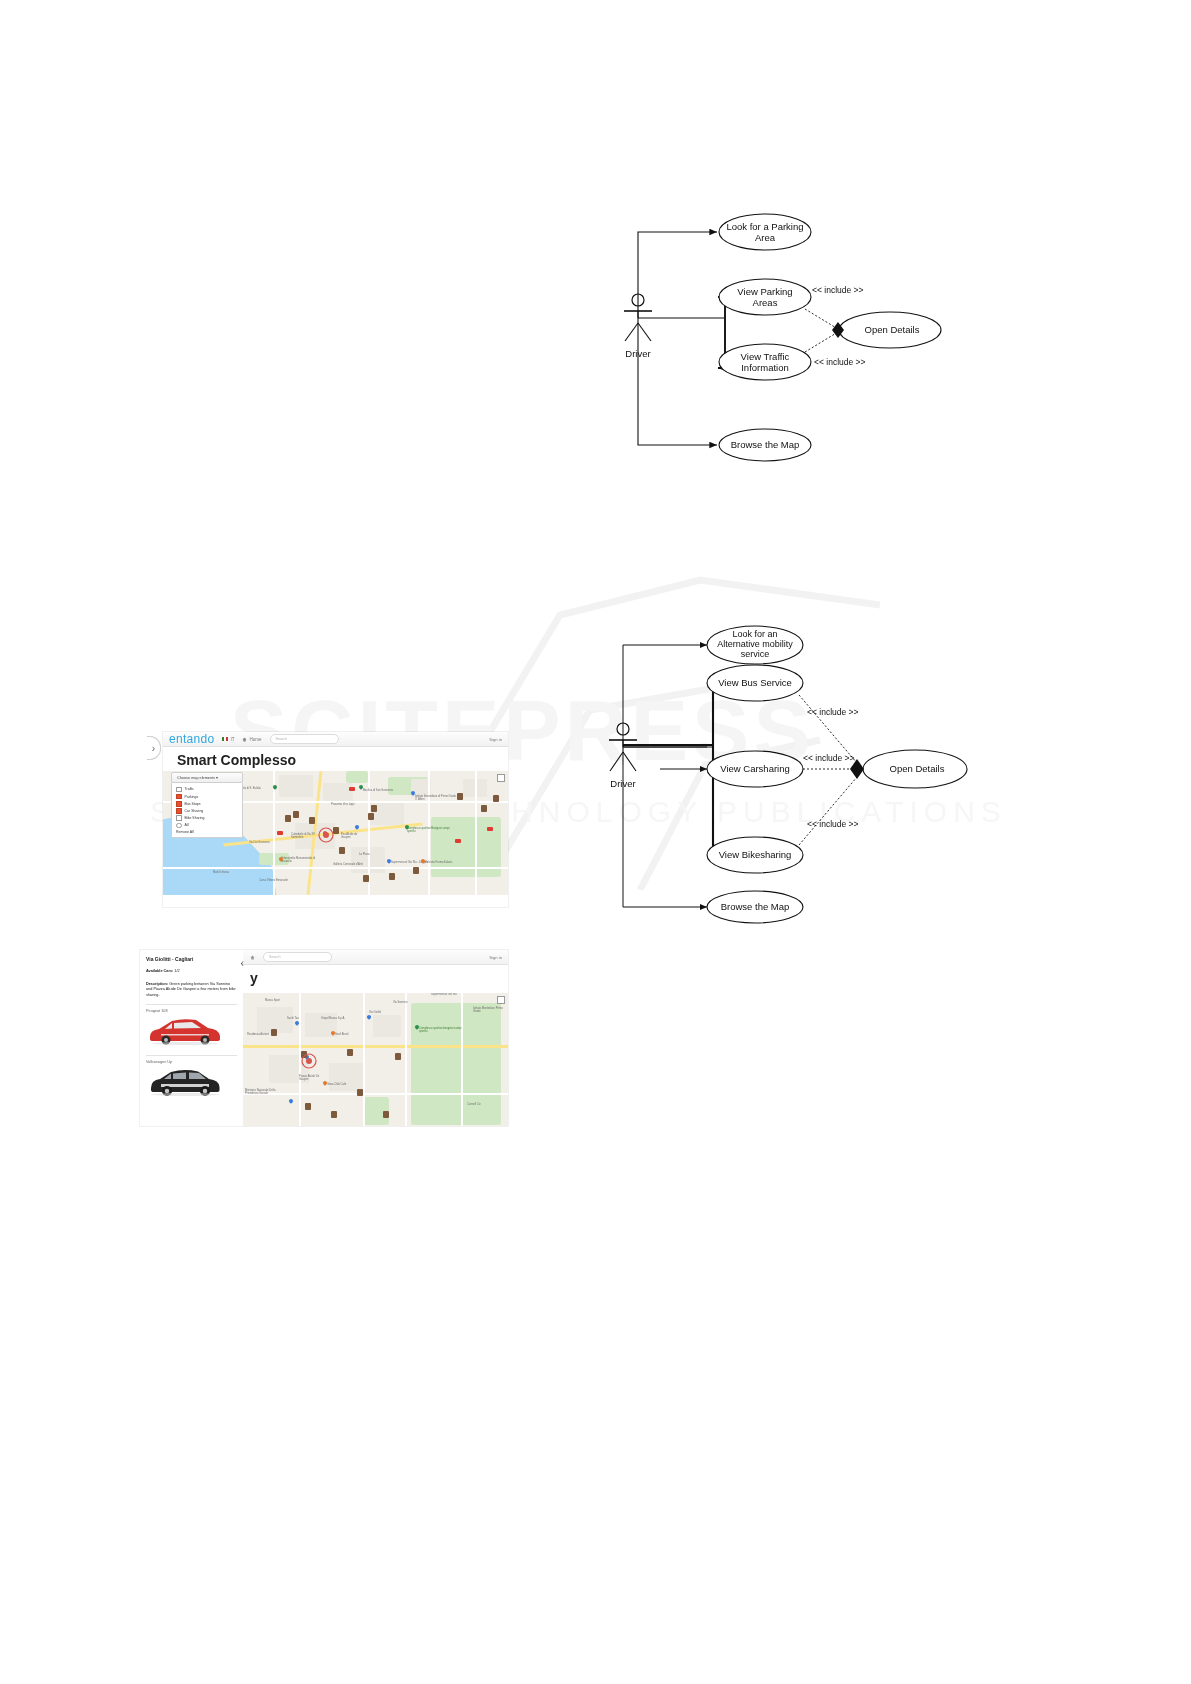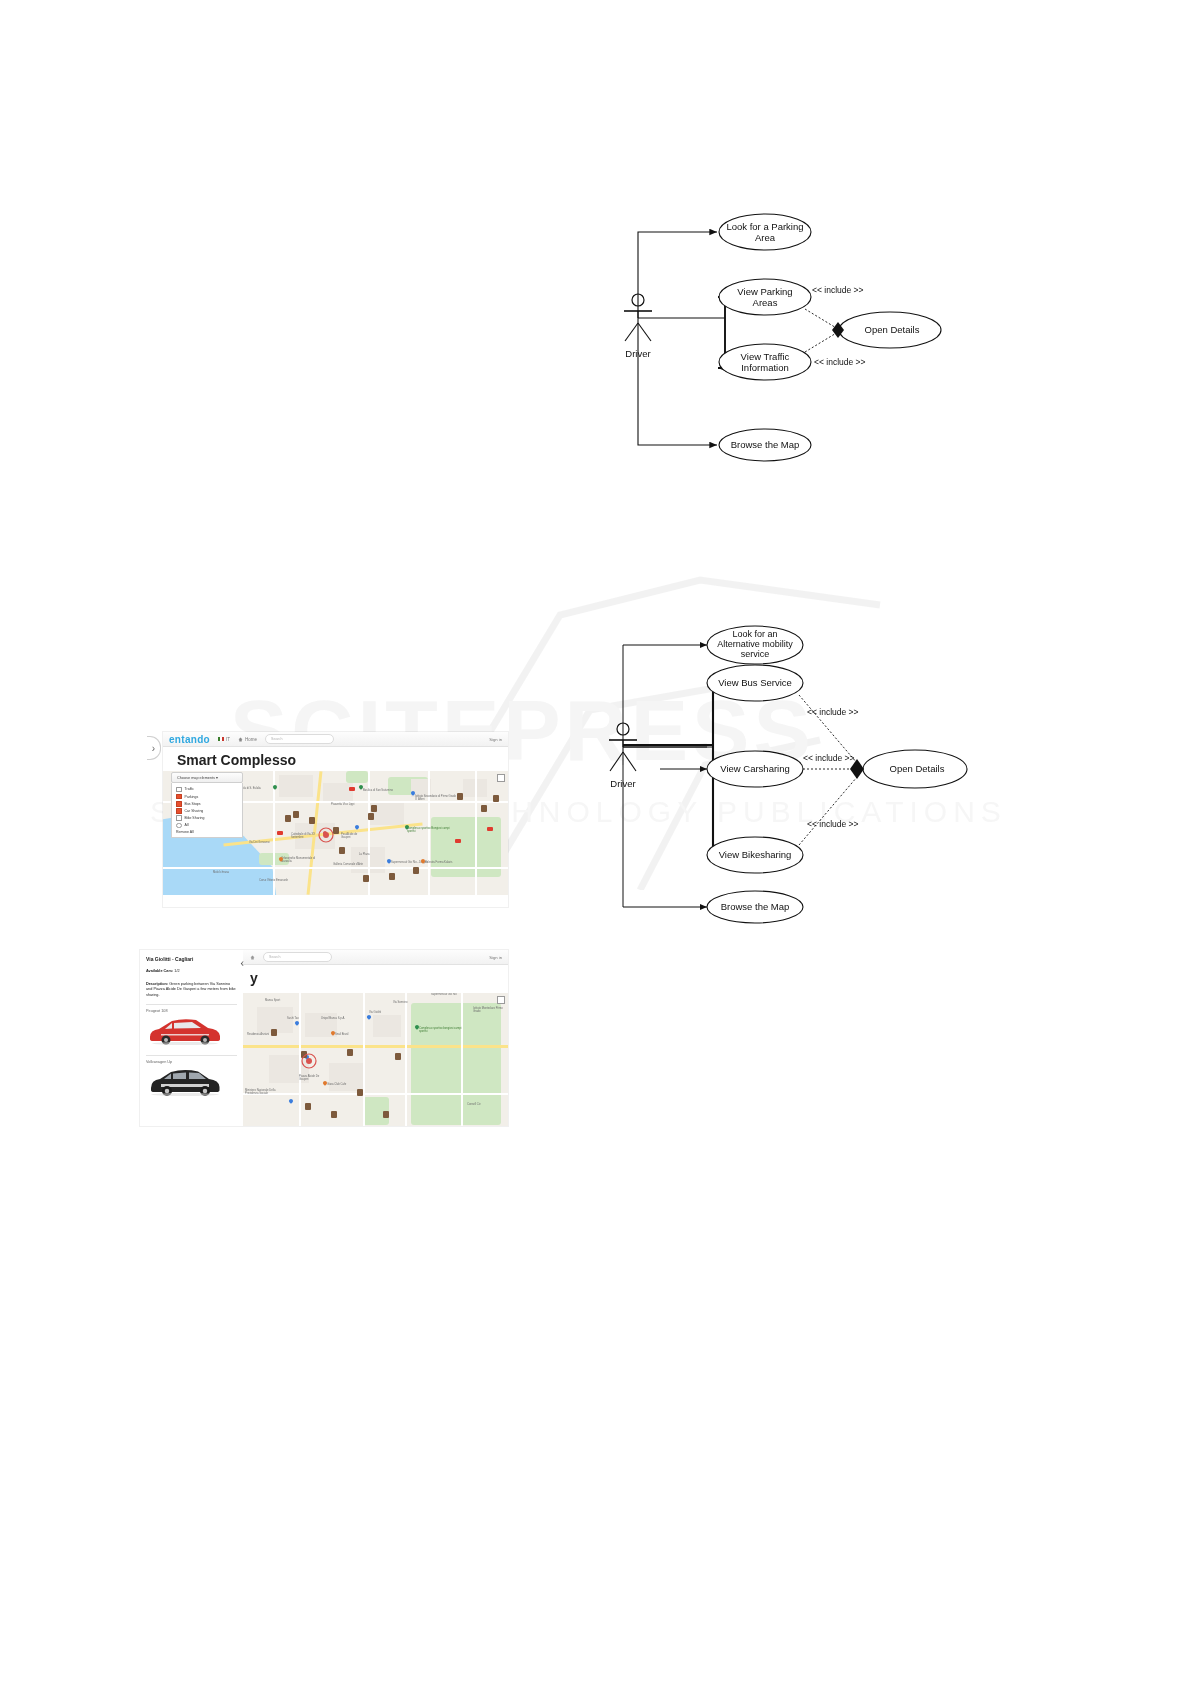--- a/index.html
+++ b/index.html
@@ -18,21 +18,21 @@
   .uc-text-sm{font-family:"Liberation Sans",sans-serif;font-size:9px;fill:#111;}
   .actor-label{font-family:"Liberation Sans",sans-serif;font-size:9.5px;fill:#111;}
   .inc-label{font-family:"Liberation Sans",sans-serif;font-size:8.5px;fill:#111;}
 
   
   .shot{position:absolute;z-index:4;background:#fff;
         box-shadow:0 0 0 1px rgba(0,0,0,0.06);}
   .shot .topbar{height:14px;background:linear-gradient(#fdfdfd,#f2f2f2);
         border-bottom:1px solid #e2e2e2;display:flex;align-items:center;
         padding:0 6px;gap:8px;position:relative;}
-  .brand{color:#2fa8e0;font-size:10px;font-weight:bold;letter-spacing:.3px;}
+  .brand{color:#2fa8e0;font-size:12px;font-weight:normal;letter-spacing:.3px;}
   .tb-item{font-size:4.5px;color:#777;display:flex;align-items:center;gap:2px;}
   .searchbox{width:62px;height:8px;border:1px solid #dcdcdc;border-radius:5px;
         background:#fff;font-size:3.6px;color:#b0b0b0;display:flex;align-items:center;
         padding-left:5px;}
   .signin{margin-left:auto;font-size:4.2px;color:#777;}
   .pagetitle{font-size:14px;font-weight:bold;color:#222;padding:5px 14px 3px;}
 
   
   .map{position:relative;overflow:hidden;background:#f2efe9;}
   .water{position:absolute;background:#a9d9f7;}

